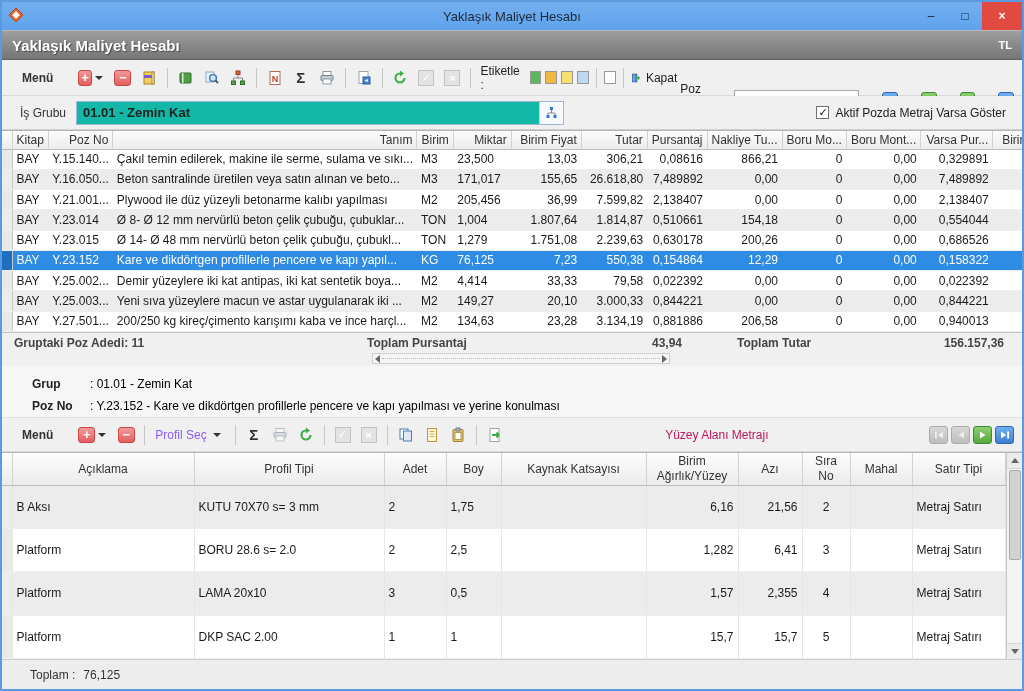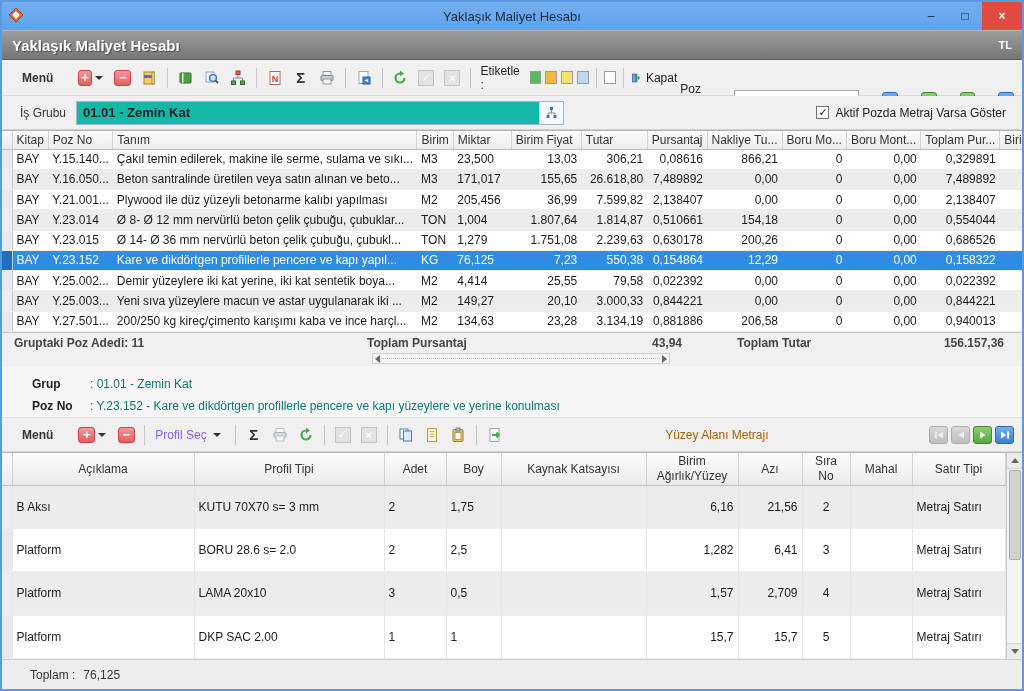--- a/index.html
+++ b/index.html
@@ -47,21 +47,21 @@
   .gf-btn { width:24px; height:22px; border-left:1px solid #c4d4e4; display:flex; align-items:center; justify-content:center; background:#f6fafe; }
   .chk-group { margin-left:auto; display:flex; align-items:center; gap:6px; padding-right:6px; }
   .checkbox { width:13px; height:13px; background:#fff; border:1px solid #707070; display:inline-flex; align-items:center; justify-content:center; font-size:11px; font-weight:bold; color:#111; line-height:1; }
 
   
   .grid-wrap { display:flex; overflow:hidden; background:#fff; border-top:1px solid #b5b5b5; }
   .top-grid { height:202px; flex:0 0 auto; }
   .detail-grid { flex:1 1 auto; }
   table.grid { border-collapse:collapse; table-layout:fixed; flex:0 0 auto; background:#fff; }
   table.grid th { background:linear-gradient(#fcfcfc,#ebebeb); border-right:1px solid #d2d2d2; border-bottom:1px solid #bdbdbd; font-weight:normal; color:#333; padding:1px 4px; overflow:hidden; white-space:nowrap; text-overflow:ellipsis; }
-  table.main th { height:18px; text-align:left; }
+  table.main th { height:18px; text-align:right; }
   table.detail th { height:32px; text-align:center; white-space:pre-line; line-height:1.2; }
   table.grid td { height:19px; padding:0 4px; overflow:hidden; white-space:nowrap; border-bottom:1px solid #ededed; color:#1a1a1a; }
   table.detail td { border-right:1px solid #e6e6e6; }
   tr.alt td { background:#ececec; }
   tr.sel td { background:#2e8ce4 !important; color:#fff; }
   tr.sel td.ind { background:#1f6fc0 !important; }
   td.ind, th.ind { background:#e9e9e9; border-right:1px solid #c8c8c8; padding:0; }
   tr.focus td { border-top:1px solid #1a1a1a; border-bottom:1px solid #1a1a1a; }
   tr.focus td:first-child { border-left:1px solid #1a1a1a; }
   tr.focus td:last-child { border-right:1px solid #1a1a1a; }
@@ -82,21 +82,21 @@
   .summary { height:20px; background:#f0f0f0; border-top:1px solid #c2c2c2; position:relative; flex:0 0 auto; font-weight:bold; color:#444; }
   .summary span { position:absolute; top:3px; }
   .hscroll-row { height:14px; background:#f0f0f0; position:relative; flex:0 0 auto; }
   .hscroll { position:absolute; left:370px; top:1px; width:298px; height:11px; background:#f5f5f5; border:1px solid #cfcfcf; display:flex; align-items:center; justify-content:space-between; padding:0 2px; }
   .hs-track { flex:1; margin:0 2px; border-top:1px dotted #b8b8b8; height:1px; }
 
   
   .info-block { height:52px; background:#f6f6f6; border-bottom:1px solid #e0e0e0; padding:7px 0 15px 30px; flex:0 0 auto; }
   .info-row { height:22px; display:flex; align-items:center; }
   .info-row .lab { font-weight:bold; width:58px; color:#222; }
-  .info-row .val { color:#0f766e; }
+  .info-row .val { color:#000000; }
 
   
   .footer { height:30px; background:#ededed; border-top:1px solid #cdcdcd; display:flex; align-items:center; padding-left:28px; color:#333; flex:0 0 auto; gap:8px; }
 </style>
 </head>
 <body>
 
 <div class="window">
 
   <div class="titlebar">
@@ -282,21 +282,21 @@
             <th>Poz No</th>
             <th>Tanım</th>
             <th>Birim</th>
             <th>Miktar</th>
             <th>Birim Fiyat</th>
             <th>Tutar</th>
             <th>Pursantaj</th>
             <th>Nakliye Tu...</th>
             <th>Boru Mo...</th>
             <th>Boru Mont...</th>
-            <th>Toplam Pur...</th>
+            <th>Varsa Pur...</th>
             <th>Birim Fiyat Yılı</th>
           </tr>
         </thead>
       <tbody>
           <tr>
             <td class="ind"></td>
             <td class="a-l">BAY</td>
             <td class="a-l">Y.15.140...</td>
             <td class="a-l">Çakıl temin edilerek, makine ile serme, sulama ve sıkı...</td>
             <td class="a-l">M3</td>
@@ -355,21 +355,21 @@
             <td class="a-r">154,18</td>
             <td class="a-r">0</td>
             <td class="a-r">0,00</td>
             <td class="a-r">0,554044</td>
             <td class="a-r">2016</td>
           </tr>
           <tr>
             <td class="ind"></td>
             <td class="a-l">BAY</td>
             <td class="a-l">Y.23.015</td>
-            <td class="a-l">Ø 14- Ø 36 mm nervürlü beton çelik çubuğu, çubukl...</td>
+            <td class="a-l">Ø 14- Ø 48 mm nervürlü beton çelik çubuğu, çubukl...</td>
             <td class="a-l">TON</td>
             <td class="a-l">1,279</td>
             <td class="a-r">1.751,08</td>
             <td class="a-r">2.239,63</td>
             <td class="a-r">0,630178</td>
             <td class="a-r">200,26</td>
             <td class="a-r">0</td>
             <td class="a-r">0,00</td>
             <td class="a-r">0,686526</td>
             <td class="a-r">2016</td>
@@ -387,24 +387,24 @@
             <td class="a-r">12,29</td>
             <td class="a-r">0</td>
             <td class="a-r">0,00</td>
             <td class="a-r">0,158322</td>
             <td class="a-r">2016</td>
           </tr>
           <tr>
             <td class="ind"></td>
             <td class="a-l">BAY</td>
             <td class="a-l">Y.25.002...</td>
-            <td class="a-l">Demir yüzeylere iki kat yerine, iki kat sentetik boya...</td>
+            <td class="a-l">Demir yüzeylere iki kat antipas, iki kat sentetik boya...</td>
             <td class="a-l">M2</td>
             <td class="a-l">4,414</td>
-            <td class="a-r">25,55</td>
+            <td class="a-r">33,33</td>
             <td class="a-r">79,58</td>
             <td class="a-r">0,022392</td>
             <td class="a-r">0,00</td>
             <td class="a-r">0</td>
             <td class="a-r">0,00</td>
             <td class="a-r">0,022392</td>
             <td class="a-r">2016</td>
           </tr>
           <tr class="alt">
             <td class="ind"></td>
@@ -459,21 +459,21 @@
   </div>
 
 
   <div class="info-block">
     <div class="info-row">
       <span class="lab">Grup</span>
       <span class="val">: 01.01 - Zemin Kat</span>
     </div>
     <div class="info-row">
       <span class="lab">Poz No</span>
-      <span class="val">: Y.23.152 - Kare ve dikdörtgen profillerle pencere ve kapı yüzeylere ve yerine konulması</span>
+      <span class="val">: Y.23.152 - Kare ve dikdörtgen profillerle pencere ve kapı yapılması ve yerine konulması</span>
     </div>
   </div>
 
   <div class="toolbar" style="height:34px;">
     <span class="menu-label">Menü</span>
     <span class="tb-btn">
         <span class="sq-btn sq-red">+</span>
         <span class="caret"></span>
       </span>
     <span class="tb-btn">
@@ -526,21 +526,21 @@
           <rect x="5" y="5.5" width="6" height="7" fill="#fff" stroke="#b09a50"></rect>
         </svg>
     </span>
     <span class="tb-sep"></span>
     <span class="tb-btn">
       <svg width="16" height="16" viewBox="0 0 16 16">
           <rect x="3" y="1.5" width="9" height="13" fill="#fff" stroke="#98a4b2"></rect>
           <path d="M5 8 H12 M12 8 L9.5 5.5 M12 8 L9.5 10.5" stroke="#3fae49" stroke-width="2" fill="none"></path>
         </svg>
     </span>
-    <span style="flex:1;text-align:center;color:#a16207">Yüzey Alanı Metrajı</span>
+    <span style="flex:1;text-align:center;color:#be185d">Yüzey Alanı Metrajı</span>
     <span class="nav-btn nav-gray">
         <svg width="10" height="10" viewBox="0 0 10 10">
           <rect x="1" y="1.5" width="1.8" height="7" fill="#efefef"></rect>
           <path d="M9 1.5 L3.8 5 L9 8.5 Z" fill="#efefef"></path>
         </svg>
       </span>
     <span class="nav-btn nav-gray">
         <svg width="10" height="10" viewBox="0 0 10 10">
           <path d="M8 1.5 L2.5 5 L8 8.5 Z" fill="#efefef"></path>
         </svg>
@@ -618,21 +618,21 @@
             <td class="a-l">Metraj Satırı</td>
           </tr>
           <tr class="alt">
             <td class="ind"></td>
             <td class="a-l">Platform</td>
             <td class="a-l">LAMA 20x10</td>
             <td class="a-l">3</td>
             <td class="a-l">0,5</td>
             <td class="a-r"></td>
             <td class="a-r">1,57</td>
-            <td class="a-r">2,709</td>
+            <td class="a-r">2,355</td>
             <td class="a-c">4</td>
             <td class="a-l"></td>
             <td class="a-l">Metraj Satırı</td>
           </tr>
           <tr>
             <td class="ind"></td>
             <td class="a-l">Platform</td>
             <td class="a-l">DKP SAC 2.00</td>
             <td class="a-l">1</td>
             <td class="a-l">1</td>

